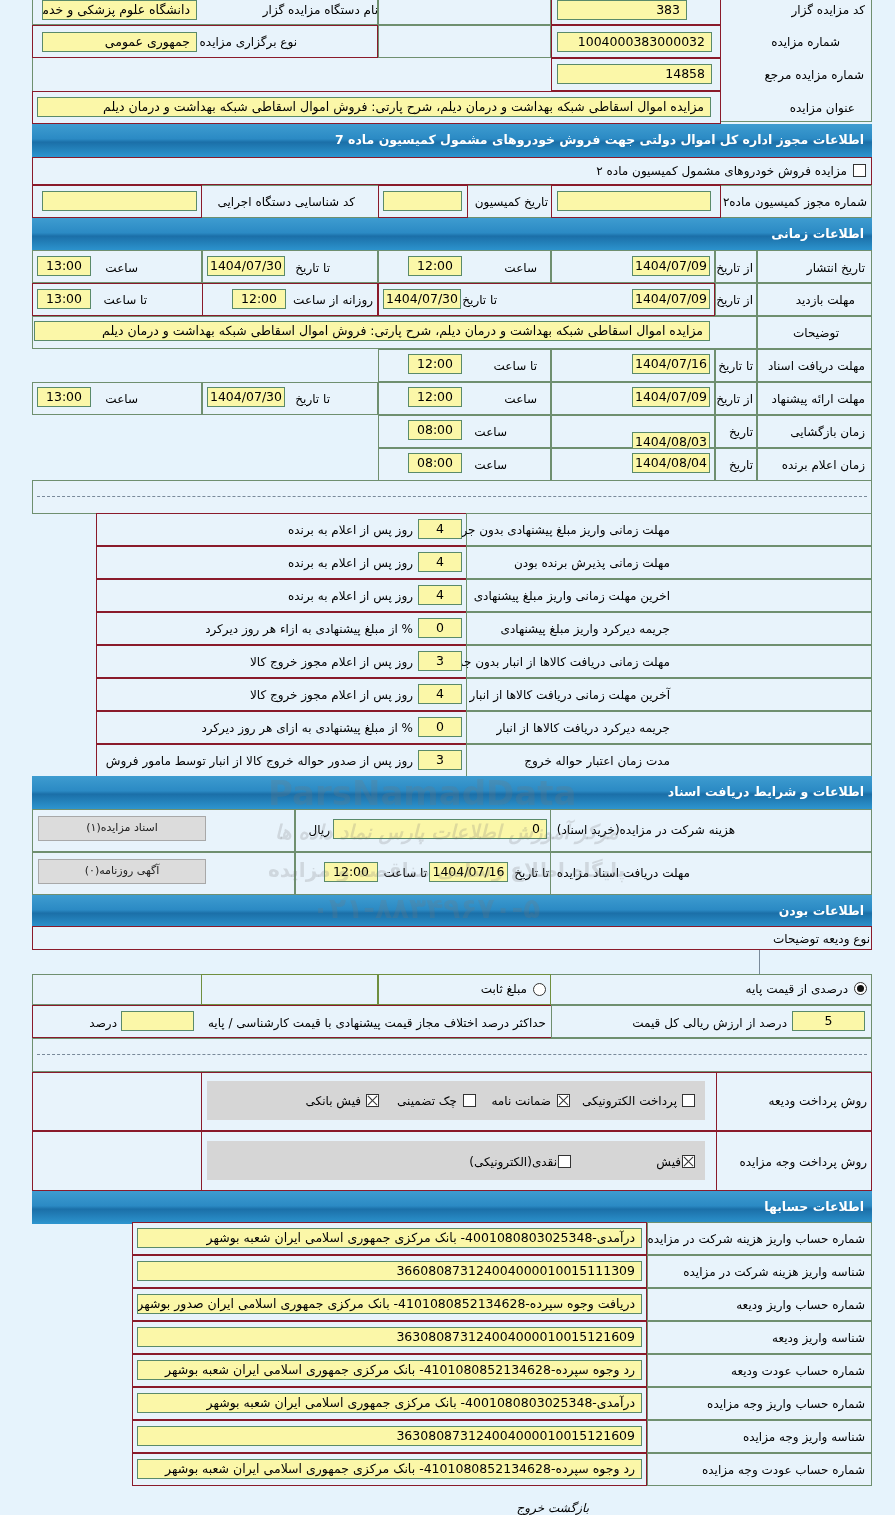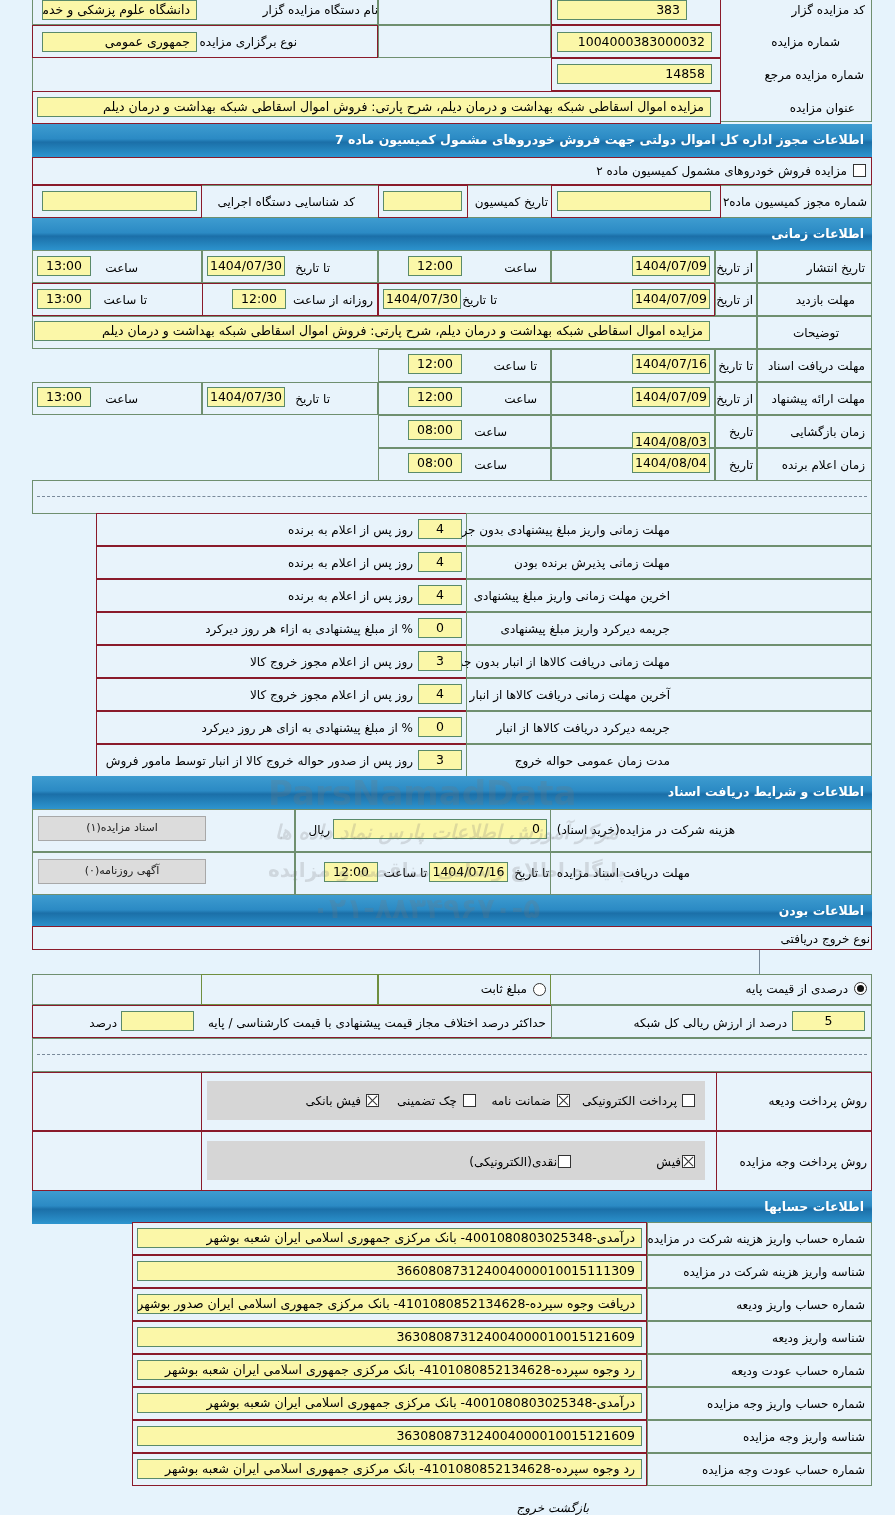--- a/index.html
+++ b/index.html
@@ -202,21 +202,21 @@
        <div class="lbl" style="right:225px;top:688px;">آخرین مهلت زمانی دریافت کالاها از انبار</div>
        <div class="inp c" style="left:418px;top:684px;width:44px;">4</div>
        <div class="lbl" style="right:482px;top:688px;">روز پس از اعلام مجوز خروج کالا</div>
     <div class="cell red" style="left:96px;top:711px;width:776px;height:33px;border-top-color:#8a1a2a;"></div>
        <div class="cell" style="left:466px;top:711px;width:406px;height:33px;"></div>
        <div class="lbl" style="right:225px;top:721px;">جریمه دیرکرد دریافت کالاها از انبار</div>
        <div class="inp c" style="left:418px;top:717px;width:44px;">0</div>
        <div class="lbl" style="right:482px;top:721px;">% از مبلغ پیشنهادی به ازای هر روز دیرکرد</div>
     <div class="cell red" style="left:96px;top:744px;width:776px;height:33px;border-top-color:#8a1a2a;"></div>
        <div class="cell" style="left:466px;top:744px;width:406px;height:33px;"></div>
-       <div class="lbl" style="right:225px;top:754px;">مدت زمان عمومی حواله خروج</div>
+       <div class="lbl" style="right:225px;top:754px;">مدت زمان اعتبار حواله خروج</div>
        <div class="inp c" style="left:418px;top:750px;width:44px;">3</div>
        <div class="lbl" style="right:482px;top:754px;">روز پس از صدور حواله خروج کالا از انبار توسط مامور فروش</div>
   </div>
 
 <div class="bar" style="top:776px;">اطلاعات و شرایط دریافت اسناد</div>
 <div class="cell" style="left:32px;top:809px;width:840px;height:43px;"></div>
 <div class="cell" style="left:32px;top:852px;width:840px;height:43px;"></div>
 <div class="cell" style="left:32px;top:809px;width:263px;height:86px;background:transparent;"></div>
 <div class="cell" style="left:295px;top:809px;width:256px;height:86px;background:transparent;"></div>
 <div class="lbl" style="right:160px;top:823px;">هزینه شرکت در مزایده(خرید اسناد)</div>
@@ -225,33 +225,33 @@
 <div class="btn" style="left:38px;top:816px;width:168px;height:25px;">اسناد مزایده(۱)</div>
 <div class="lbl" style="right:205px;top:866px;">مهلت دریافت اسناد مزایده</div>
 <div class="lbl" style="right:346px;top:866px;">تا تاریخ</div>
 <div class="inp c" style="left:429px;top:862px;width:79px;">1404/07/16</div>
 <div class="lbl" style="right:468px;top:866px;">تا ساعت</div>
 <div class="inp c" style="left:324px;top:862px;width:54px;">12:00</div>
 <div class="btn" style="left:38px;top:859px;width:168px;height:25px;">آگهی روزنامه(۰)</div>
 
 <div class="bar" style="top:895px;">اطلاعات بودن</div>
 <div class="cell red" style="left:32px;top:926px;width:840px;height:24px;"></div>
-<div class="lbl" style="right:25px;top:932px;">نوع خروج دریافتی</div>
+<div class="lbl" style="right:25px;top:932px;">نوع ودیعه توضیحات</div>
 <div class="abs" style="left:759px;top:950px;width:1px;height:25px;background:#7a8a9a;"></div>
 <div class="cell" style="left:32px;top:974px;width:840px;height:31px;"></div>
 <div class="cell" style="left:201px;top:974px;width:177px;height:31px;border-color:#6f8f3f;"></div>
 <div class="cell" style="left:378px;top:974px;width:173px;height:31px;border-color:#6f8f3f;"></div>
 <div class="radio on" style="left:854px;top:982px;"></div>
 <div class="lbl" style="right:47px;top:982px;">درصدی از قیمت پایه</div>
 <div class="radio" style="left:533px;top:983px;"></div>
 <div class="lbl" style="right:368px;top:982px;">مبلغ ثابت</div>
 <div class="cell red" style="left:32px;top:1005px;width:840px;height:33px;"></div>
 <div class="cell" style="left:551px;top:1005px;width:321px;height:33px;"></div>
 <div class="inp c" style="left:792px;top:1011px;width:73px;">5</div>
-<div class="lbl" style="right:108px;top:1016px;">درصد از ارزش ریالی کل شبکه</div>
+<div class="lbl" style="right:108px;top:1016px;">درصد از ارزش ریالی کل قیمت</div>
 <div class="lbl" style="right:349px;top:1016px;">حداکثر درصد اختلاف مجاز قیمت پیشنهادی با قیمت کارشناسی / پایه</div>
 <div class="inp c" style="left:121px;top:1011px;width:73px;"></div>
 <div class="lbl" style="right:778px;top:1016px;">درصد</div>
 <div class="cell" style="left:32px;top:1038px;width:840px;height:34px;"></div>
 <div class="dash" style="left:37px;top:1054px;width:830px;"></div>
 
 <div class="cell red" style="left:32px;top:1072px;width:840px;height:59px;"></div>
 <div class="cell red" style="left:201px;top:1072px;width:516px;height:59px;"></div>
 <div class="lbl" style="right:28px;top:1094px;">روش پرداخت ودیعه</div>
 <div class="graybox" style="left:207px;top:1081px;width:498px;height:39px;"></div>

